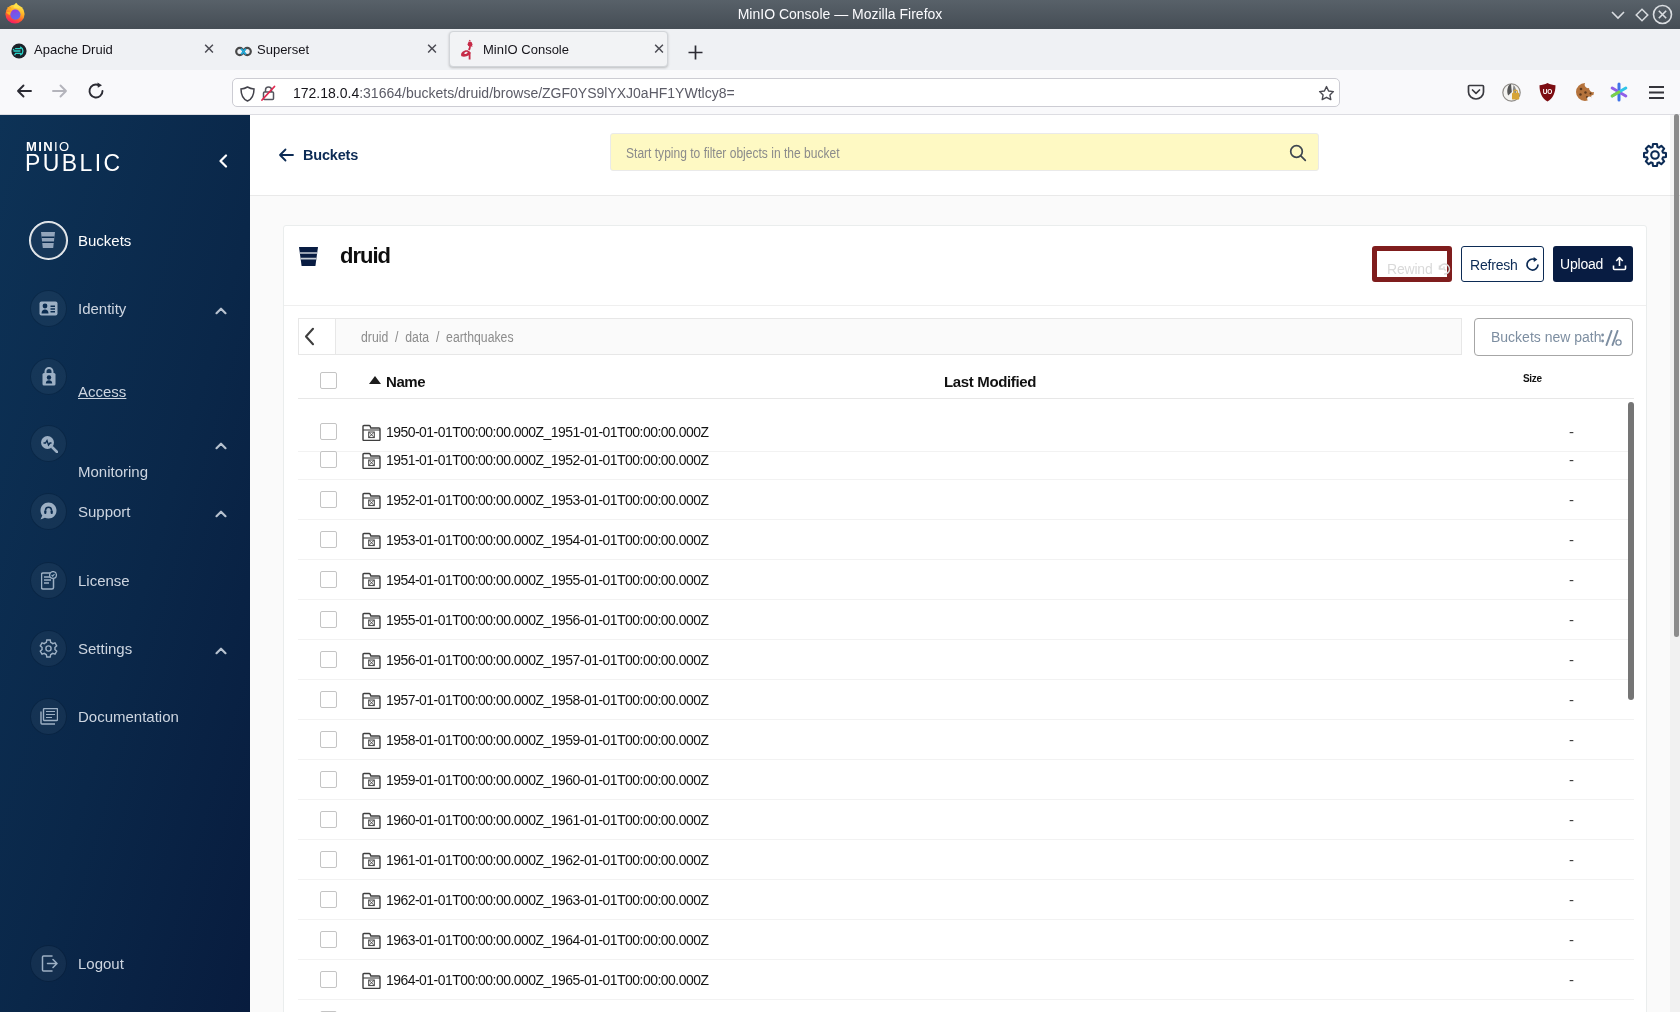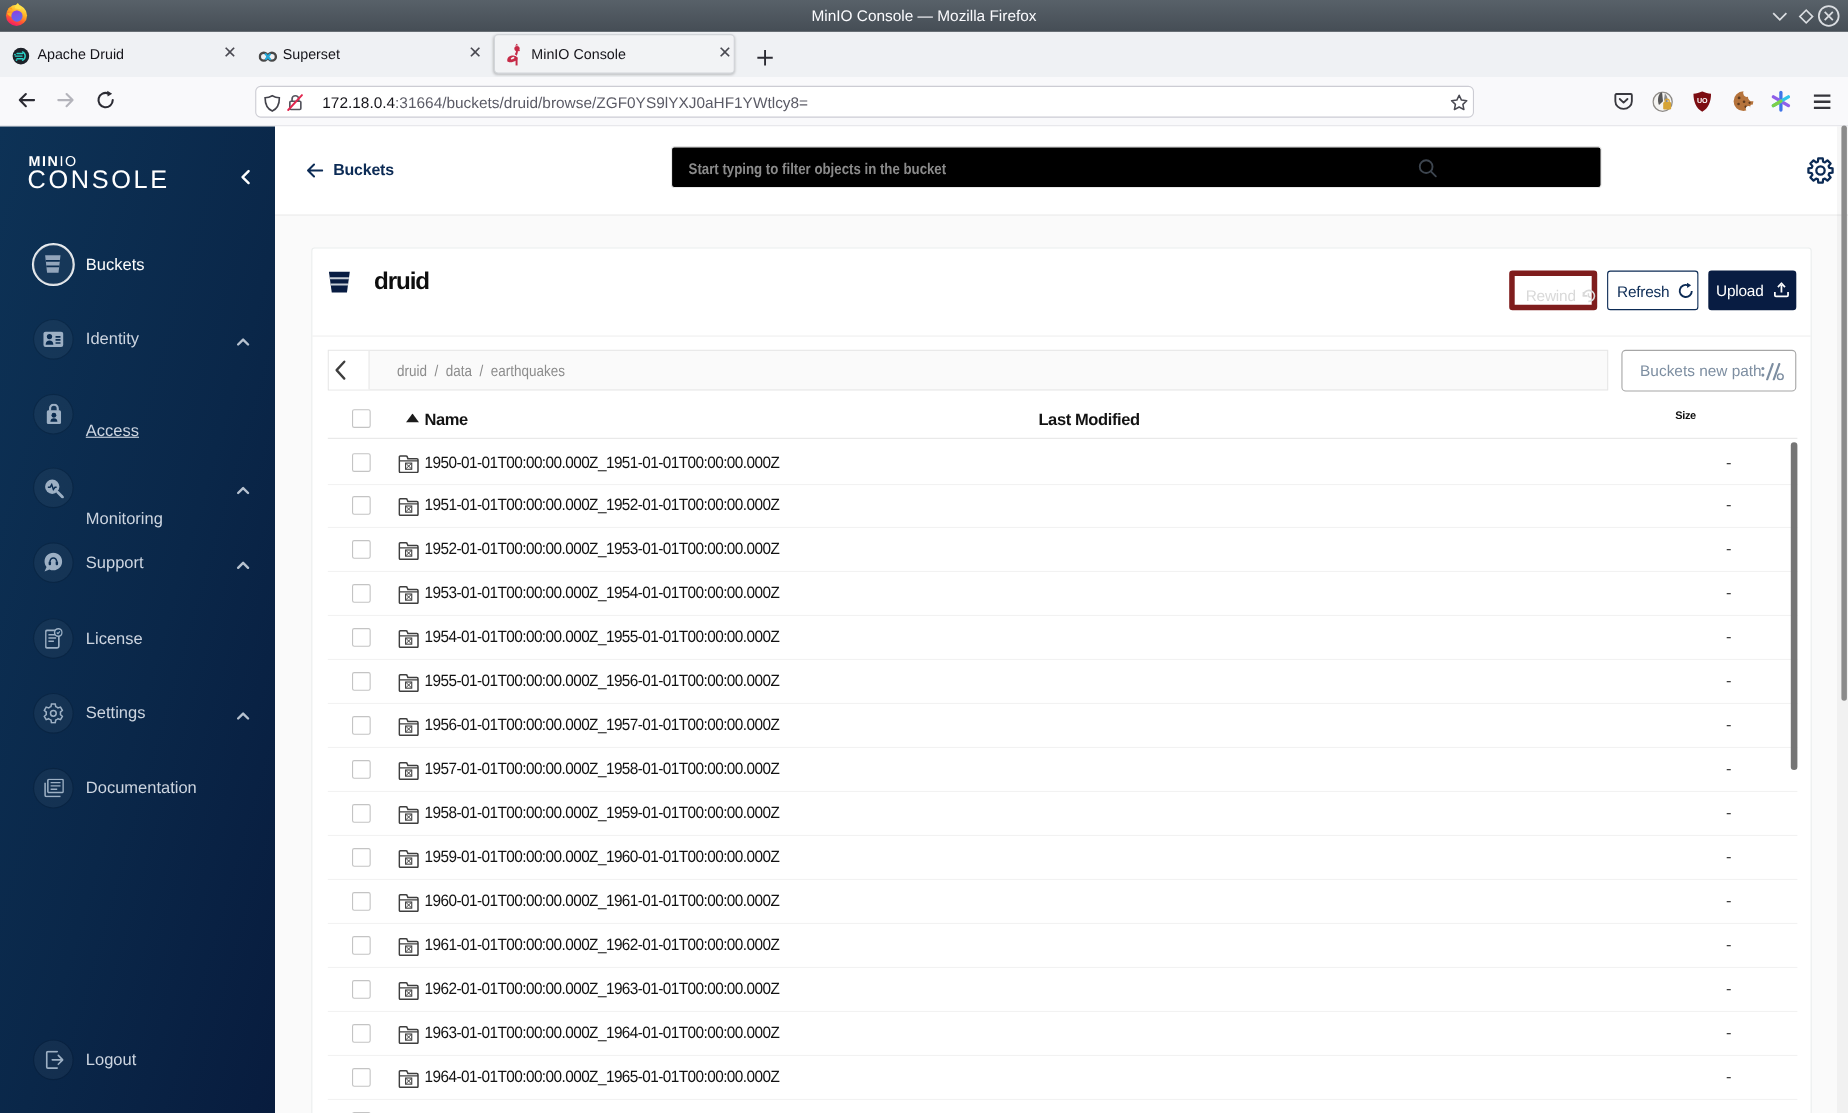--- a/index.html
+++ b/index.html
@@ -30,22 +30,22 @@
 .mitem { position:absolute; left:0; width:250px; height:44px; }
 .mcirc { position:absolute; left:31px; top:0px; width:35px; height:35px; border-radius:50%;
   background:rgba(255,255,255,0.045); box-shadow:0 0 0 1px rgba(0,0,0,0.12); }
 .mlabel { position:absolute; left:78px; font-size:15px; color:#cdd5e0; white-space:nowrap; }
 .mchev { position:absolute; left:213px; width:16px; height:16px; }
 
 #content { position:absolute; left:250px; top:0; width:1430px; height:897px; }
 #pagehead { position:absolute; left:0; top:0; width:1430px; height:81px; background:#fff;
   border-bottom:1px solid #e9e9e9; }
 #bucketstitle { position:absolute; left:53px; top:31.5px; font-size:14.5px; font-weight:bold; letter-spacing:-0.2px; color:#0c2b55; }
-#searchbox { position:absolute; left:360px; top:18px; width:846px; height:38px; background:#000000;
-  border:1px solid #eaeaea; border-radius:3px;font-weight:bold; }
+#searchbox { position:absolute; left:360px; top:18px; width:709px; height:38px; background:#fef9c3;
+  border:1px solid #eaeaea; border-radius:3px; }
 #searchph { position:absolute; left:15px; top:11px; font-size:14px; color:#8b8b8b; transform:scaleX(0.86); transform-origin:0 0; white-space:nowrap; }
 #card { position:absolute; left:33px; top:110px; width:1364px; height:790px; background:#fff;
   border:1px solid #eaeded; border-radius:3px 3px 0 0; }
 #buckhead { position:absolute; left:0; top:0; width:1362px; height:80px; border-bottom:1px solid #efefef; }
 #bname { position:absolute; left:56px; top:17px; font-size:22px; font-weight:bold; letter-spacing:-1px; color:#0e0e0e; }
 #bmeta { position:absolute; left:57px; top:43px; font-size:14.5px; letter-spacing:-0.2px; color:#9aa4b1; }
 #bmeta b { color:#7e8a9b; }
 .btn { position:absolute; top:20px; height:36px; border-radius:3px; font-size:14px;
   letter-spacing:-0.2px; text-align:left; }
 #btn-rewind { left:1088px; width:80px; border:5px solid #7f1d1d; color:#d9d9d9; }
@@ -215,21 +215,21 @@
   </svg>
   <div id="urltext">172.18.0.4<span class="dim">:31664/buckets/druid/browse/ZGF0YS9lYXJ0aHF1YWtlcy8=</span></div>
   <svg class="abs" style="left:1085px; top:6px;" width="17" height="17" viewBox="0 0 17 17">
     <path d="M8.5 1.6 L10.6 6 L15.4 6.6 L11.9 9.9 L12.8 14.6 L8.5 12.3 L4.2 14.6 L5.1 9.9 L1.6 6.6 L6.4 6 Z" fill="none" stroke="#4a4a52" stroke-width="1.4" stroke-linejoin="round"></path>
   </svg>
 </div>
 
 <div id="app">
   <div id="sidebar">
     <div class="abs" style="left:26px; top:24px; font-size:13px; font-weight:bold; letter-spacing:1.4px; color:#fff;">MIN<span style="font-weight:normal;">IO</span></div>
-    <div class="abs" style="left:25px; top:35px; font-size:23px; letter-spacing:2.4px; color:#fff; font-weight:normal;">CONSOLE</div>
+    <div class="abs" style="left:25px; top:35px; font-size:23px; letter-spacing:2.4px; color:#fff; font-weight:normal;">PUBLIC</div>
     <svg class="abs" style="left:218px; top:39px;" width="10" height="14" viewBox="0 0 10 14">
       <path d="M8 1.5 L2.5 7 L8 12.5" fill="none" stroke="#fff" stroke-width="2.2" stroke-linecap="round" stroke-linejoin="round"></path>
     </svg>
 
     <div class="mitem" style="top:107.5px;">
       <div class="abs" style="left:29px; top:-2px; width:39px; height:39px; border:2.5px solid #eef2f6; border-radius:50%;"></div>
       <div class="mcirc"></div>
       <svg class="abs" style="left:40px; top:8px;" width="16" height="18" viewBox="0 0 16 18">
         <path d="M1 1 H15 L13.2 17 H2.8 Z" fill="#93a5bb"></path>
         <path d="M1.6 6.2 H14.4 M2.1 11.2 H13.9" stroke="#0b2c50" stroke-width="1.6"></path>
@@ -391,21 +391,21 @@
       <div id="thead">
         <div class="cbx" style="left:22px; top:6px;"></div>
         <svg class="abs" style="left:71px; top:10px;" width="12" height="8" viewBox="0 0 12 8">
           <path d="M6 0 L12 8 H0 Z" fill="#1c1c1c"></path>
         </svg>
         <div class="hname">Name</div>
         <div class="hlm">Last Modified</div>
         <div class="hsize">Size</div>
       </div>
       <div id="tbody">
-<div class="row" style="top:1px;">
+<div class="row" style="top:12px;">
             <div class="cbx" style="left:22px; top:11px;"></div>
             <svg class="ficon" width="19" height="17" viewBox="0 0 19 17">
               <path d="M1 15.5 V2.5 Q1 1.5 2 1.5 H7 Q8 1.5 8.2 2.3 L8.8 4 H17 Q18 4 18 5 V15.5 Q18 16.5 17 16.5 H2 Q1 16.5 1 15.5 Z" fill="none" stroke="#3f3f3f" stroke-width="1.4"></path>
               <path d="M1 6 H18" stroke="#3f3f3f" stroke-width="1.1"></path>
               <rect x="6.7" y="8" width="5.6" height="5.6" fill="none" stroke="#3f3f3f" stroke-width="1"></rect>
               <path d="M7.2 8.5 L11.8 13 M11.8 8.5 L7.2 13" stroke="#3f3f3f" stroke-width="0.9"></path>
             </svg>
             <div class="nm">1950-01-01T00:00:00.000Z_1951-01-01T00:00:00.000Z</div>
             <div class="dash">-</div>
           </div>

